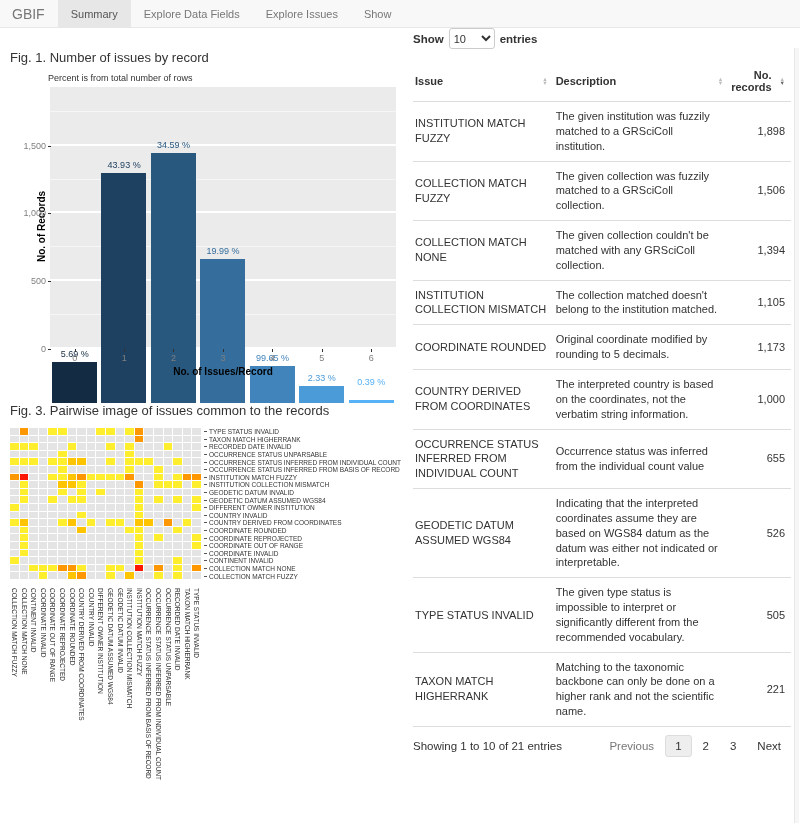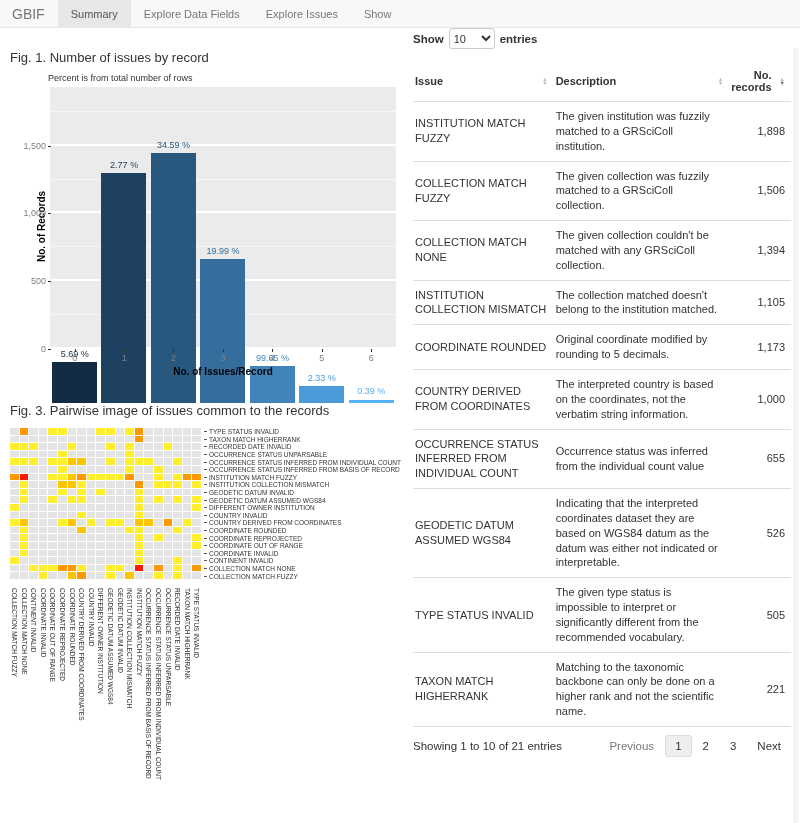--- a/index.html
+++ b/index.html
@@ -130,21 +130,21 @@
       </div>
     <div id="f1-bars">
         <div class="bar-slot" style="left: 40px; top: 16px;">
           <div class="bar" style="height: 41.0688px; background: rgb(19, 43, 67);"></div>
           <div class="pct" style="bottom: 44.0688px; color: rgb(19, 43, 67);">5.69 %</div>
         </div>
         <div class="xtickmark" style="left: 64.5px;"></div>
         <div class="xtick" style="left: 40px;">0</div>
         <div class="bar-slot" style="left: 89.43px; top: 16px;">
           <div class="bar" style="height: 229.741px; background: rgb(30, 65, 97);"></div>
-          <div class="pct" style="bottom: 232.741px; color: rgb(30, 65, 97);">2.77 %</div>
+          <div class="pct" style="bottom: 232.741px; color: rgb(30, 65, 97);">43.93 %</div>
         </div>
         <div class="xtickmark" style="left: 113.93px;"></div>
         <div class="xtick" style="left: 89.43px;">1</div>
         <div class="bar-slot" style="left: 138.86px; top: 16px;">
           <div class="bar" style="height: 249.53px; background: rgb(41, 88, 127);"></div>
           <div class="pct" style="bottom: 252.53px; color: rgb(41, 88, 127);">34.59 %</div>
         </div>
         <div class="xtickmark" style="left: 163.36px;"></div>
         <div class="xtick" style="left: 138.86px;">2</div>
         <div class="bar-slot" style="left: 188.29px; top: 16px;">
@@ -160,21 +160,21 @@
         <div class="xtickmark" style="left: 262.22px;"></div>
         <div class="xtick" style="left: 237.72px;">4</div>
         <div class="bar-slot" style="left: 287.15px; top: 16px;">
           <div class="bar" style="height: 16.807px; background: rgb(75, 155, 217);"></div>
           <div class="pct" style="bottom: 19.807px; color: rgb(75, 155, 217);">2.33 %</div>
         </div>
         <div class="xtickmark" style="left: 311.65px;"></div>
         <div class="xtick" style="left: 287.15px;">5</div>
         <div class="bar-slot" style="left: 336.58px; top: 16px;">
           <div class="bar" style="height: 2.84635px; background: rgb(86, 177, 247);"></div>
-          <div class="pct" style="bottom: 7px; color: rgb(86, 177, 247);">0.39 %</div>
+          <div class="pct" style="bottom: 16px; color: rgb(86, 177, 247);">0.39 %</div>
         </div>
         <div class="xtickmark" style="left: 361.08px;"></div>
         <div class="xtick" style="left: 336.58px;">6</div>
       </div>
     <div class="xlab">No. of Issues/Record</div>
   </div>
 
   <div class="fig-title" style="margin-top:16px">Fig. 3. Pairwise image of issues common to the records</div>
 
   <div class="chart2">
@@ -699,21 +699,21 @@
           <td class="c-desc">The interpreted country is based on the coordinates, not the verbatim string information.</td>
           <td class="num">1,000</td>
         </tr>
         <tr>
           <td class="c-issue">OCCURRENCE STATUS INFERRED FROM INDIVIDUAL COUNT</td>
           <td class="c-desc">Occurrence status was inferred from the individual count value</td>
           <td class="num">655</td>
         </tr>
         <tr>
           <td class="c-issue">GEODETIC DATUM ASSUMED WGS84</td>
-          <td class="c-desc">Indicating that the interpreted coordinates dataset they are based on WGS84 datum as the datum was either not indicated or interpretable.</td>
+          <td class="c-desc">Indicating that the interpreted coordinates assume they are based on WGS84 datum as the datum was either not indicated or interpretable.</td>
           <td class="num">526</td>
         </tr>
         <tr>
           <td class="c-issue">TYPE STATUS INVALID</td>
           <td class="c-desc">The given type status is impossible to interpret or significantly different from the recommended vocabulary.</td>
           <td class="num">505</td>
         </tr>
         <tr>
           <td class="c-issue">TAXON MATCH HIGHERRANK</td>
           <td class="c-desc">Matching to the taxonomic backbone can only be done on a higher rank and not the scientific name.</td>

